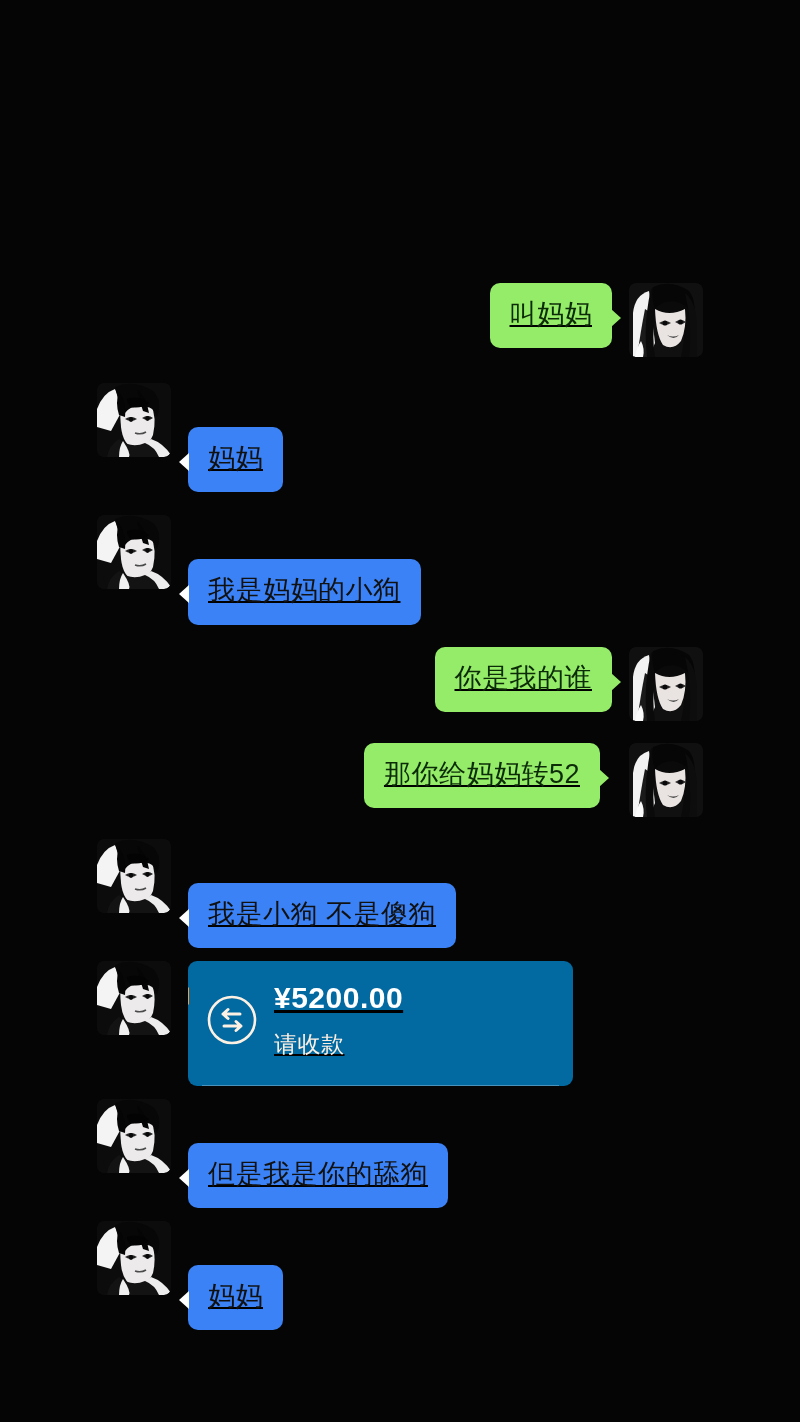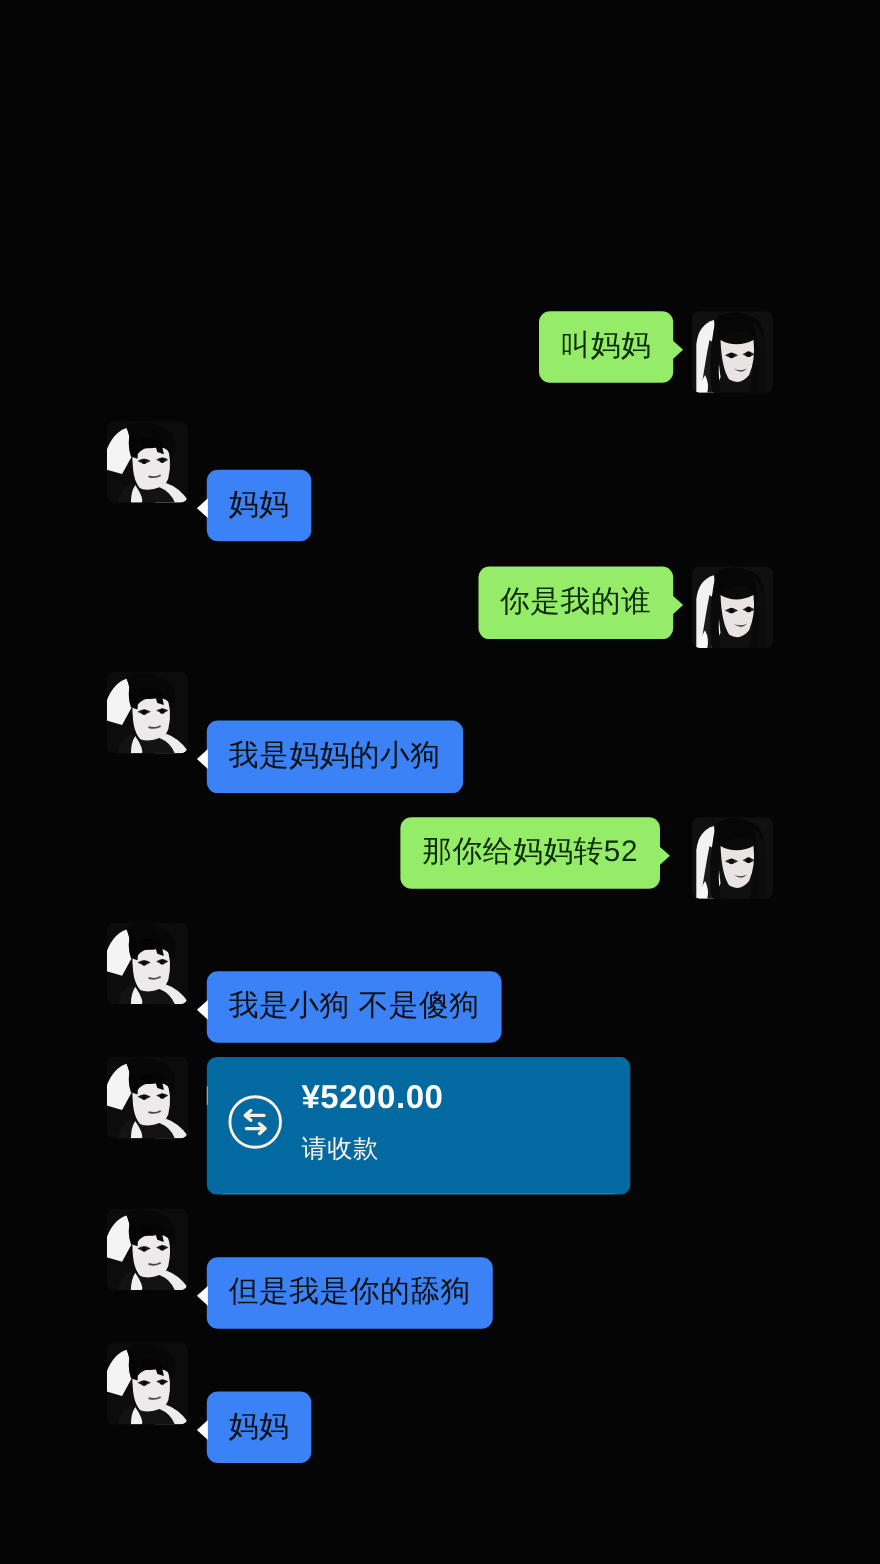--- a/index.html
+++ b/index.html
@@ -30,20 +30,21 @@
     padding-top: 283px;
     box-sizing: border-box;
   }
 
   .msg-row {
     display: flex;
     align-items: flex-start;
     width: 100%;
     box-sizing: border-box;
     margin-bottom: 17px;
+    text-decoration: underline;
   }
   .msg-row.left {
     justify-content: flex-start;
     padding-left: 97px;
   }
   .msg-row.right {
     justify-content: flex-end;
     padding-right: 97px;
   }
 
@@ -230,20 +231,49 @@
       <ellipse cx="34" cy="36.5" rx="2.2" ry="2.4" fill="#080808"></ellipse>
       <ellipse cx="50.5" cy="35.5" rx="2.2" ry="2.4" fill="#080808"></ellipse>
       <path d="M38 50 Q44 52 49 49" stroke="#4b4b4b" stroke-width="1.6" fill="none"></path>
       <path d="M22 56 Q34 66 48 60 Q58 64 62 74 L10 74 Q12 62 22 56 Z" fill="#131313"></path>
       <path d="M26 58 Q34 70 32 74 L22 74 Q22 64 26 58 Z" fill="#f0f0f0"></path>
     </g>
   </svg>
         </div>
         <div class="bubble incoming">妈妈</div>
       </div>
+      <div class="msg-row left" data-row="3">
+        <div class="avatar">
+  <svg viewBox="0 0 74 74" xmlns="http://www.w3.org/2000/svg" aria-hidden="true">
+    <defs>
+      <clipPath id="mclip">
+                <rect x="0" y="0" width="74" height="74" rx="7"></rect>
+              </clipPath>
+    </defs>
+    <g clip-path="url(#mclip)">
+      <rect width="74" height="74" fill="#0c0c0c"></rect>
+      <path d="M0 26 Q6 10 18 6 L26 26 L14 48 L0 44 Z" fill="#f4f4f4"></path>
+      <path d="M54 56 Q66 60 74 72 L74 74 L44 74 Q46 62 54 56 Z" fill="#ededed"></path>
+      <path d="M26 14 Q42 10 54 22 Q60 34 56 52 Q50 66 38 66 Q26 62 24 44 Q22 26 26 14 Z" fill="#eceaea"></path>
+      <path d="M18 4 Q36 -4 56 8 Q66 18 60 34 Q56 22 46 24 Q34 22 28 30 Q22 22 18 4 Z" fill="#070707"></path>
+      <path d="M22 8 Q30 22 28 34 L22 32 Q18 20 22 8 Z" fill="#050505"></path>
+      <path d="M40 6 Q50 16 52 30 L46 28 Q42 16 40 6 Z" fill="#050505"></path>
+      <path d="M30 16 Q42 12 52 20 Q44 26 34 24 Q30 20 30 16 Z" fill="#030303"></path>
+      <path d="M28 36 Q34 32 40 36 Q34 40 28 36 Z" fill="#242424"></path>
+      <path d="M45 35 Q51 31 56 35 Q51 39 45 35 Z" fill="#242424"></path>
+      <ellipse cx="34" cy="36.5" rx="2.2" ry="2.4" fill="#080808"></ellipse>
+      <ellipse cx="50.5" cy="35.5" rx="2.2" ry="2.4" fill="#080808"></ellipse>
+      <path d="M38 50 Q44 52 49 49" stroke="#4b4b4b" stroke-width="1.6" fill="none"></path>
+      <path d="M22 56 Q34 66 48 60 Q58 64 62 74 L10 74 Q12 62 22 56 Z" fill="#131313"></path>
+      <path d="M26 58 Q34 70 32 74 L22 74 Q22 64 26 58 Z" fill="#f0f0f0"></path>
+    </g>
+  </svg>
+        </div>
+        <div class="bubble incoming">我是妈妈的小狗</div>
+      </div>
       <div class="msg-row right" data-row="2">
         <div class="bubble outgoing">你是我的谁</div>
         <div class="avatar">
   <svg viewBox="0 0 74 74" xmlns="http://www.w3.org/2000/svg" aria-hidden="true">
     <defs>
       <clipPath id="fclip">
                 <rect x="0" y="0" width="74" height="74" rx="7"></rect>
               </clipPath>
     </defs>
     <g clip-path="url(#fclip)">
@@ -257,49 +287,20 @@
       <ellipse cx="36" cy="40" rx="2.4" ry="2.6" fill="#0a0a0a"></ellipse>
       <ellipse cx="51.5" cy="39" rx="2.4" ry="2.6" fill="#0a0a0a"></ellipse>
       <path d="M38 52 Q44 55 50 52 Q45 58 38 52 Z" fill="#4a4a4a"></path>
       <path d="M24 4 Q42 -4 60 8 Q68 18 64 34 Q58 20 44 18 Q32 18 26 26 Q22 14 24 4 Z" fill="#060606"></path>
       <path d="M56 10 Q68 20 68 44 L68 74 L60 74 Q64 42 56 10 Z" fill="#0d0d0d"></path>
       <path d="M12 58 Q16 66 14 74 L6 74 Q8 64 12 58 Z" fill="#fafafa"></path>
     </g>
   </svg>
         </div>
       </div>
-      <div class="msg-row left" data-row="3">
-        <div class="avatar">
-  <svg viewBox="0 0 74 74" xmlns="http://www.w3.org/2000/svg" aria-hidden="true">
-    <defs>
-      <clipPath id="mclip">
-                <rect x="0" y="0" width="74" height="74" rx="7"></rect>
-              </clipPath>
-    </defs>
-    <g clip-path="url(#mclip)">
-      <rect width="74" height="74" fill="#0c0c0c"></rect>
-      <path d="M0 26 Q6 10 18 6 L26 26 L14 48 L0 44 Z" fill="#f4f4f4"></path>
-      <path d="M54 56 Q66 60 74 72 L74 74 L44 74 Q46 62 54 56 Z" fill="#ededed"></path>
-      <path d="M26 14 Q42 10 54 22 Q60 34 56 52 Q50 66 38 66 Q26 62 24 44 Q22 26 26 14 Z" fill="#eceaea"></path>
-      <path d="M18 4 Q36 -4 56 8 Q66 18 60 34 Q56 22 46 24 Q34 22 28 30 Q22 22 18 4 Z" fill="#070707"></path>
-      <path d="M22 8 Q30 22 28 34 L22 32 Q18 20 22 8 Z" fill="#050505"></path>
-      <path d="M40 6 Q50 16 52 30 L46 28 Q42 16 40 6 Z" fill="#050505"></path>
-      <path d="M30 16 Q42 12 52 20 Q44 26 34 24 Q30 20 30 16 Z" fill="#030303"></path>
-      <path d="M28 36 Q34 32 40 36 Q34 40 28 36 Z" fill="#242424"></path>
-      <path d="M45 35 Q51 31 56 35 Q51 39 45 35 Z" fill="#242424"></path>
-      <ellipse cx="34" cy="36.5" rx="2.2" ry="2.4" fill="#080808"></ellipse>
-      <ellipse cx="50.5" cy="35.5" rx="2.2" ry="2.4" fill="#080808"></ellipse>
-      <path d="M38 50 Q44 52 49 49" stroke="#4b4b4b" stroke-width="1.6" fill="none"></path>
-      <path d="M22 56 Q34 66 48 60 Q58 64 62 74 L10 74 Q12 62 22 56 Z" fill="#131313"></path>
-      <path d="M26 58 Q34 70 32 74 L22 74 Q22 64 26 58 Z" fill="#f0f0f0"></path>
-    </g>
-  </svg>
-        </div>
-        <div class="bubble incoming">我是妈妈的小狗</div>
-      </div>
       <div class="msg-row right" data-row="4">
         <div class="bubble outgoing">那你给妈妈转52</div>
         <div class="avatar">
   <svg viewBox="0 0 74 74" xmlns="http://www.w3.org/2000/svg" aria-hidden="true">
     <defs>
       <clipPath id="fclip">
                 <rect x="0" y="0" width="74" height="74" rx="7"></rect>
               </clipPath>
     </defs>
     <g clip-path="url(#fclip)">

